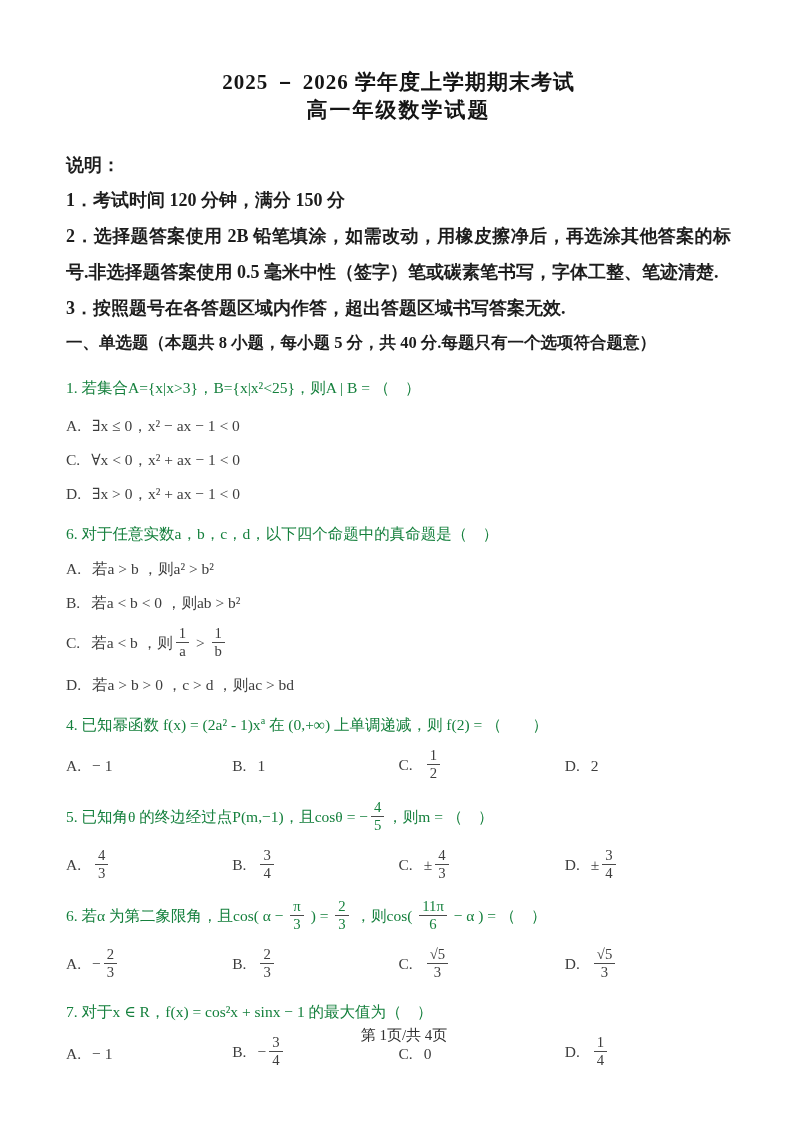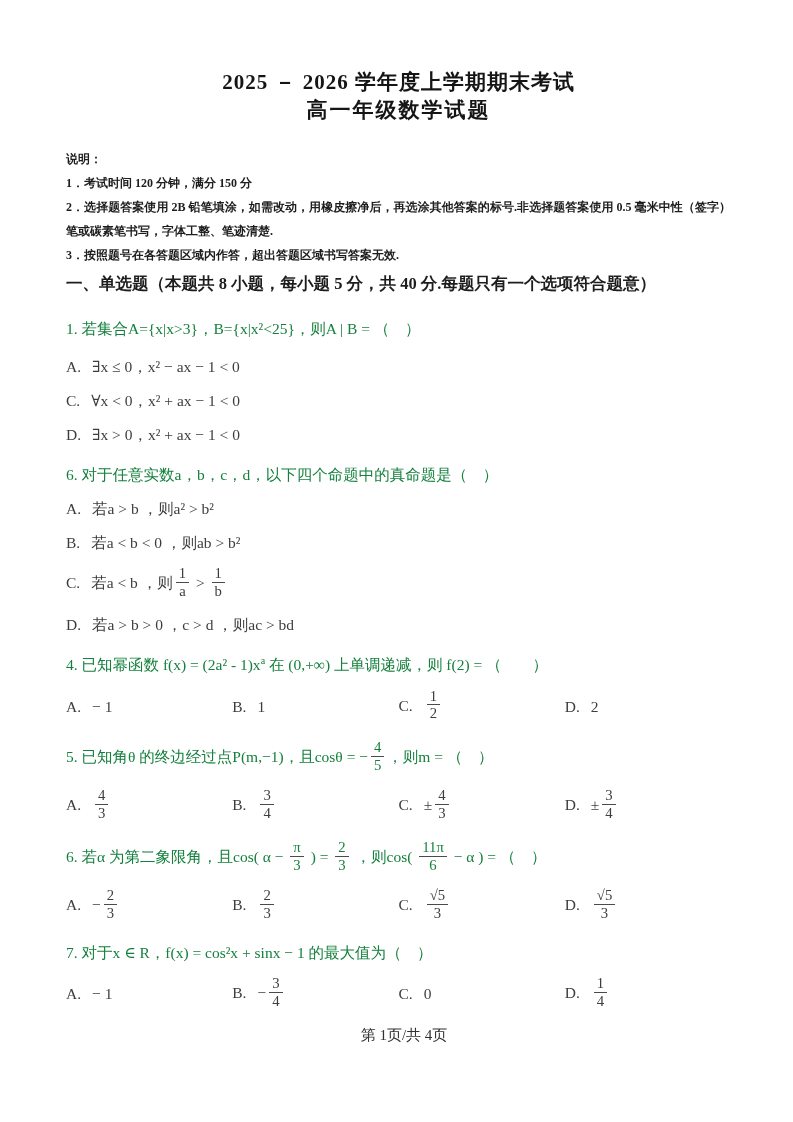--- a/index.html
+++ b/index.html
@@ -10,21 +10,21 @@
     font-family:"Liberation Serif","DejaVu Serif",serif;
     color:#3a3a3a;
     box-sizing:border-box;
     padding:68px 62px 0 66px;
     overflow:hidden;
   }
   .page{width:100%;}
   .titles{text-align:center;color:#151515;font-weight:bold;}
   .title-1{font-size:21px;letter-spacing:1px;}
   .title-2{font-size:21px;letter-spacing:2px;}
-  .instructions{margin-top:24px;font-weight:bold;color:#1d1d1d;font-size:12px;}
+  .instructions{margin-top:24px;font-weight:bold;color:#1d1d1d;font-size:18px;}
   .inst-heading{line-height:1.9;}
   .inst-item{line-height:2.0;text-align:justify;}
   .section-heading{font-weight:bold;color:#1d1d1d;font-size:16.5px;line-height:2.0;}
   .questions{margin-top:2px;}
   .question{margin-top:17px;}
   .stem{font-size:15.5px;color:#15803d;line-height:1.5;}
   .options{display:grid;margin-top:13px;row-gap:13px;font-size:15.5px;color:#3d3d3d;align-items:center;}
   .options.cols-4{grid-template-columns:repeat(4,1fr);}
   .options.cols-2{grid-template-columns:1fr;}
   .option{white-space:nowrap;}

